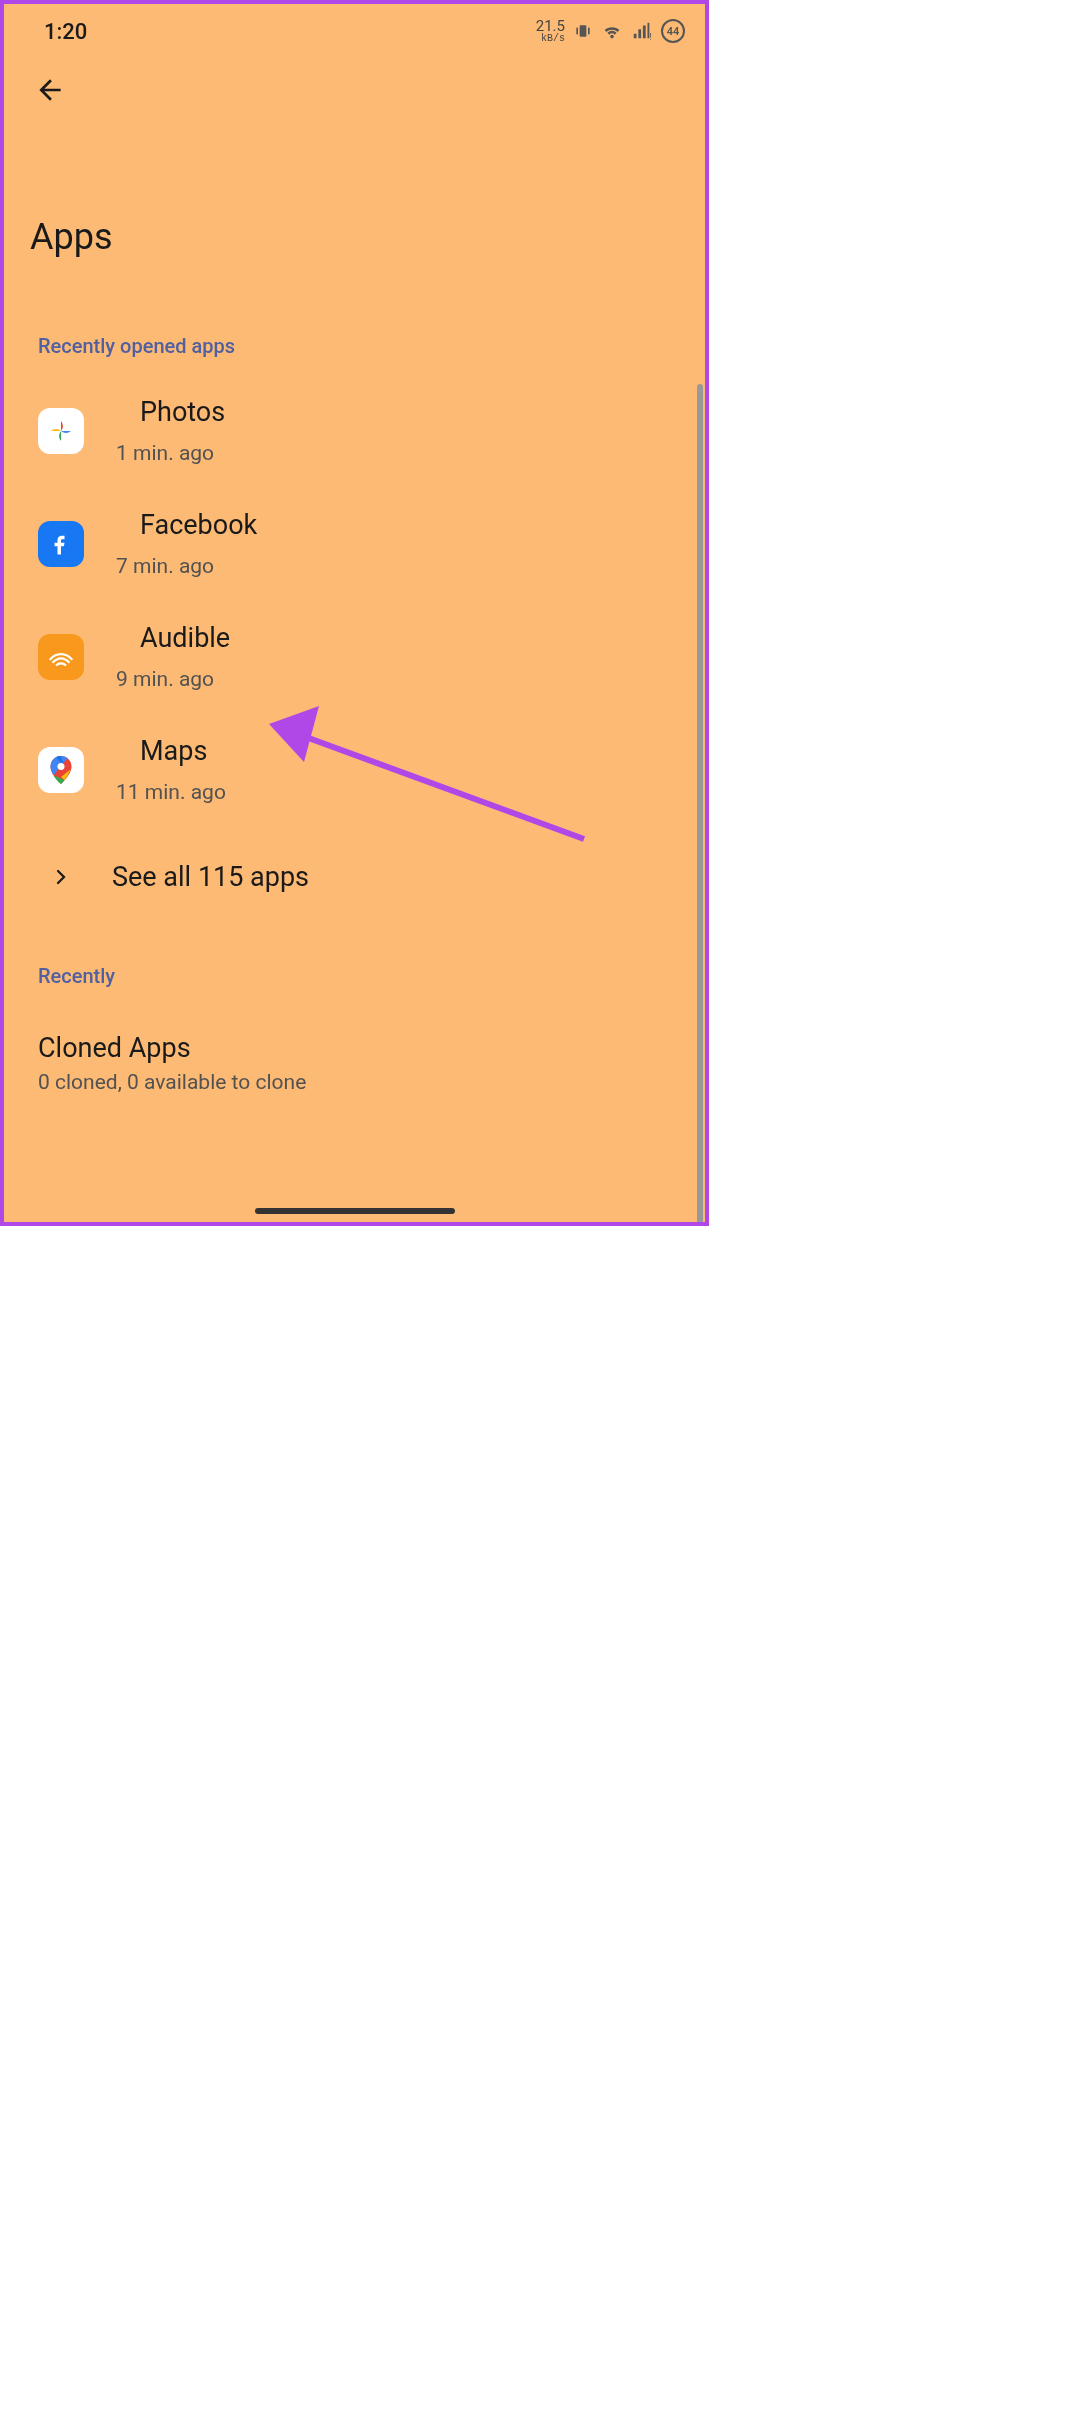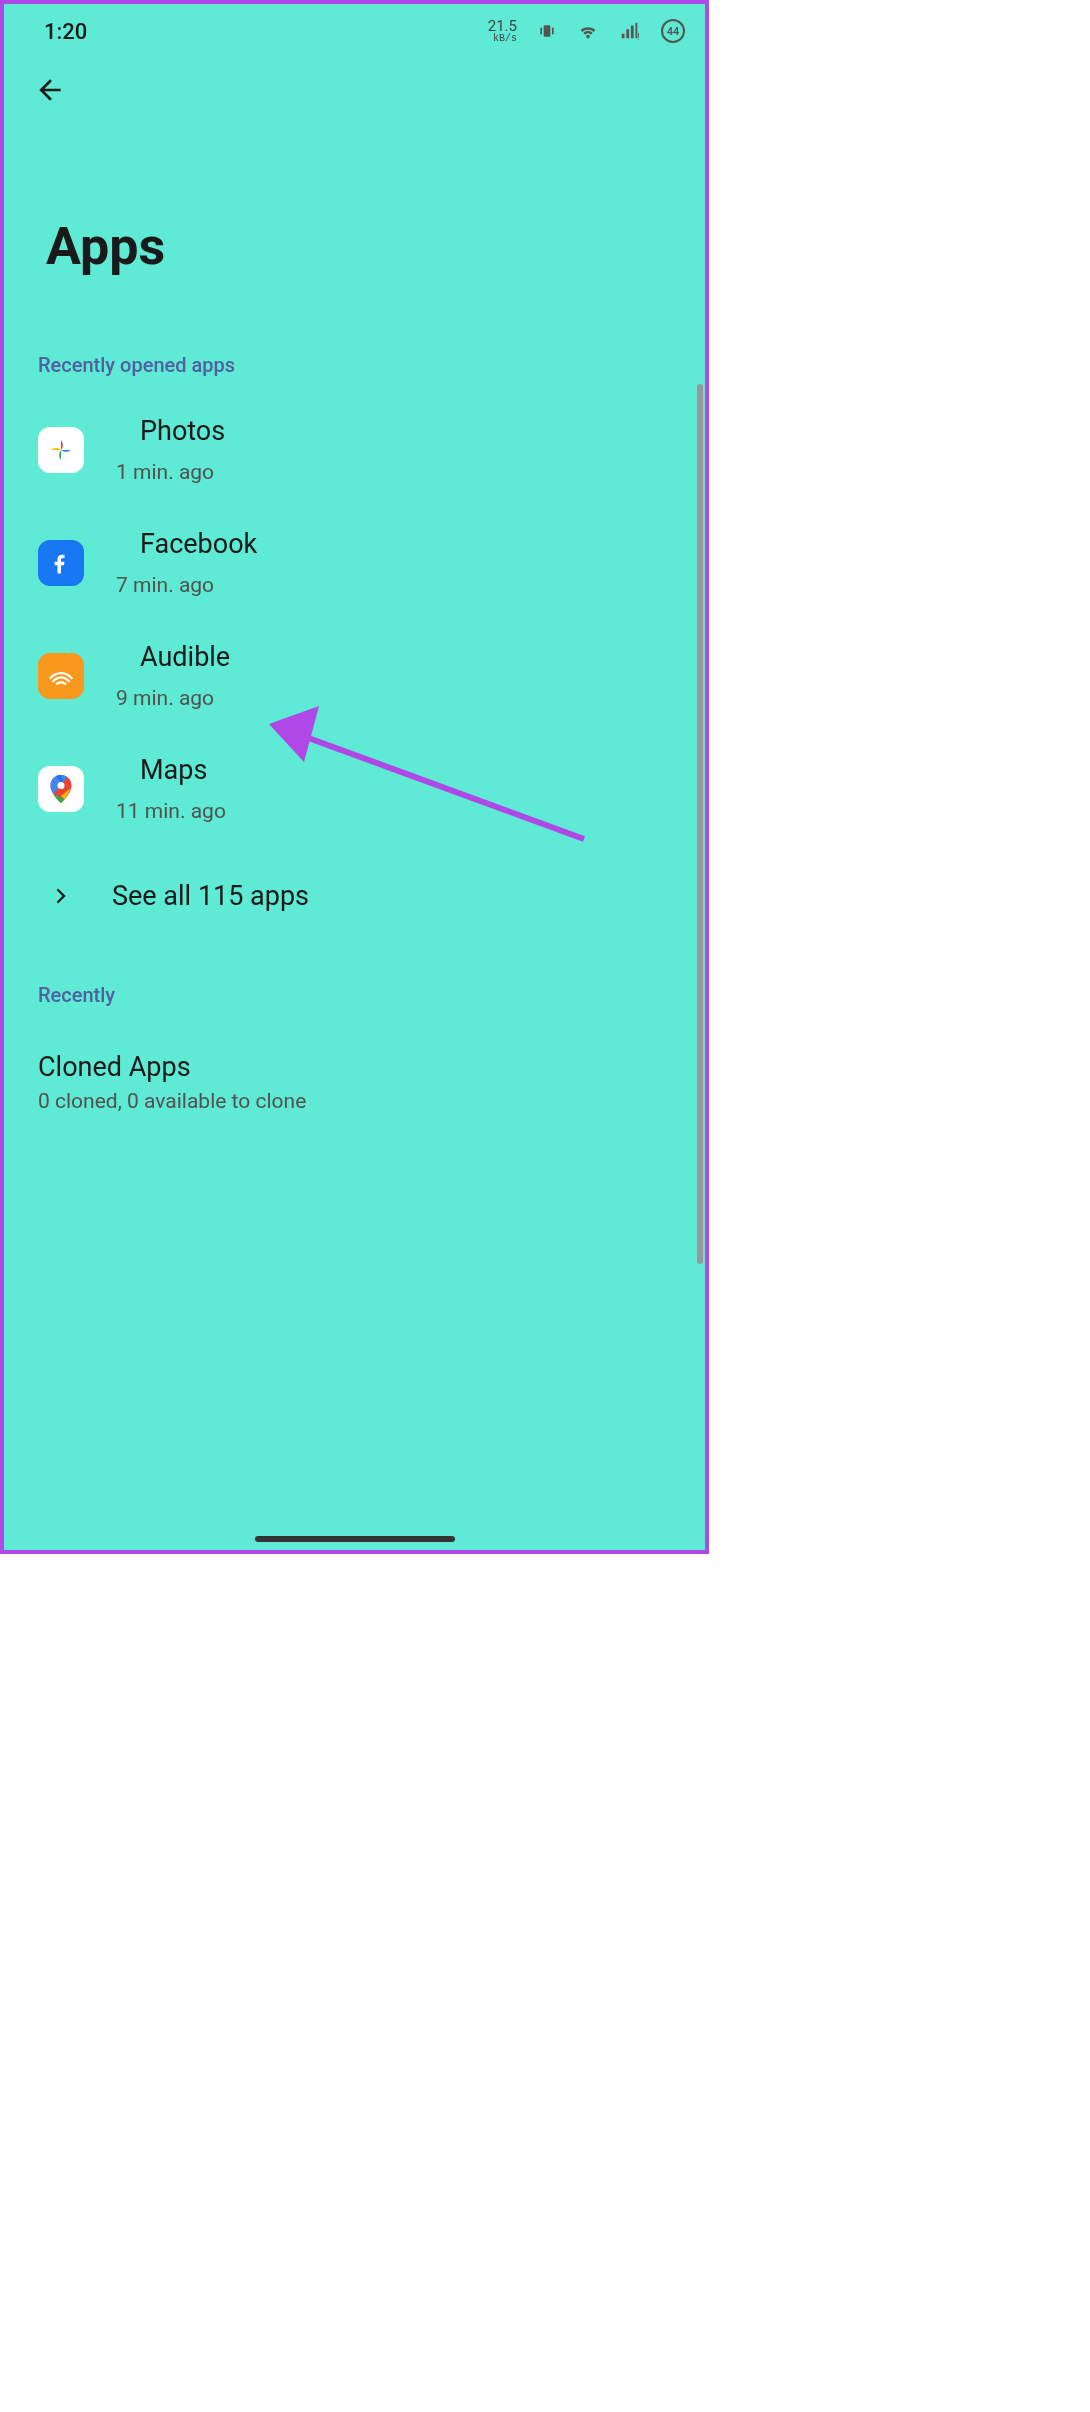--- a/index.html
+++ b/index.html
@@ -2,42 +2,42 @@
 <html><head>
   <meta charset="utf-8">
   <style>
     * { margin: 0; padding: 0; box-sizing: border-box; }
     body {
       font-family: -apple-system, BlinkMacSystemFont, 'Segoe UI', Roboto, sans-serif;
       background: #fff;
     }
     .outer {
       width: 709px;
-      height: 1554px;
+      height: 1226px;
       border: 4px solid #b048e8;
-      background: #5eead4;
+      background: #fdba74;
       position: relative;
       overflow: hidden;
     }
     .status-bar {
       display: flex;
       justify-content: space-between;
       align-items: center;
       padding: 12px 20px 8px 40px;
       height: 50px;
     }
     .status-time {
       font-size: 22px;
       font-weight: 500;
       color: #1a1a1a;
     }
     .status-right {
       display: flex;
       align-items: center;
-      gap: 20px;
+      gap: 8px;
     }
     .status-speed {
       font-size: 15px;
       line-height: 1;
       text-align: right;
       color: #444;
     }
     .status-speed-sub {
       font-size: 10px;
       display: block;
@@ -65,24 +65,24 @@
     }
     .back-btn {
       width: 40px;
       height: 40px;
       display: flex;
       align-items: center;
       justify-content: center;
       cursor: pointer;
     }
     .page-title {
-      font-size: 52px;
-      font-weight: 700;
-      color: #1a1a1a;
-      padding: 90px 42px 40px;
+      font-size: 36px;
+      font-weight: 400;
+      color: #1a1a1a;
+      padding: 90px 26px 40px;
     }
     .section-header {
       font-size: 20px;
       font-weight: 500;
       color: #5060a0;
       padding: 36px 34px 16px;
     }
     .app-row {
       display: flex;
       align-items: center;

